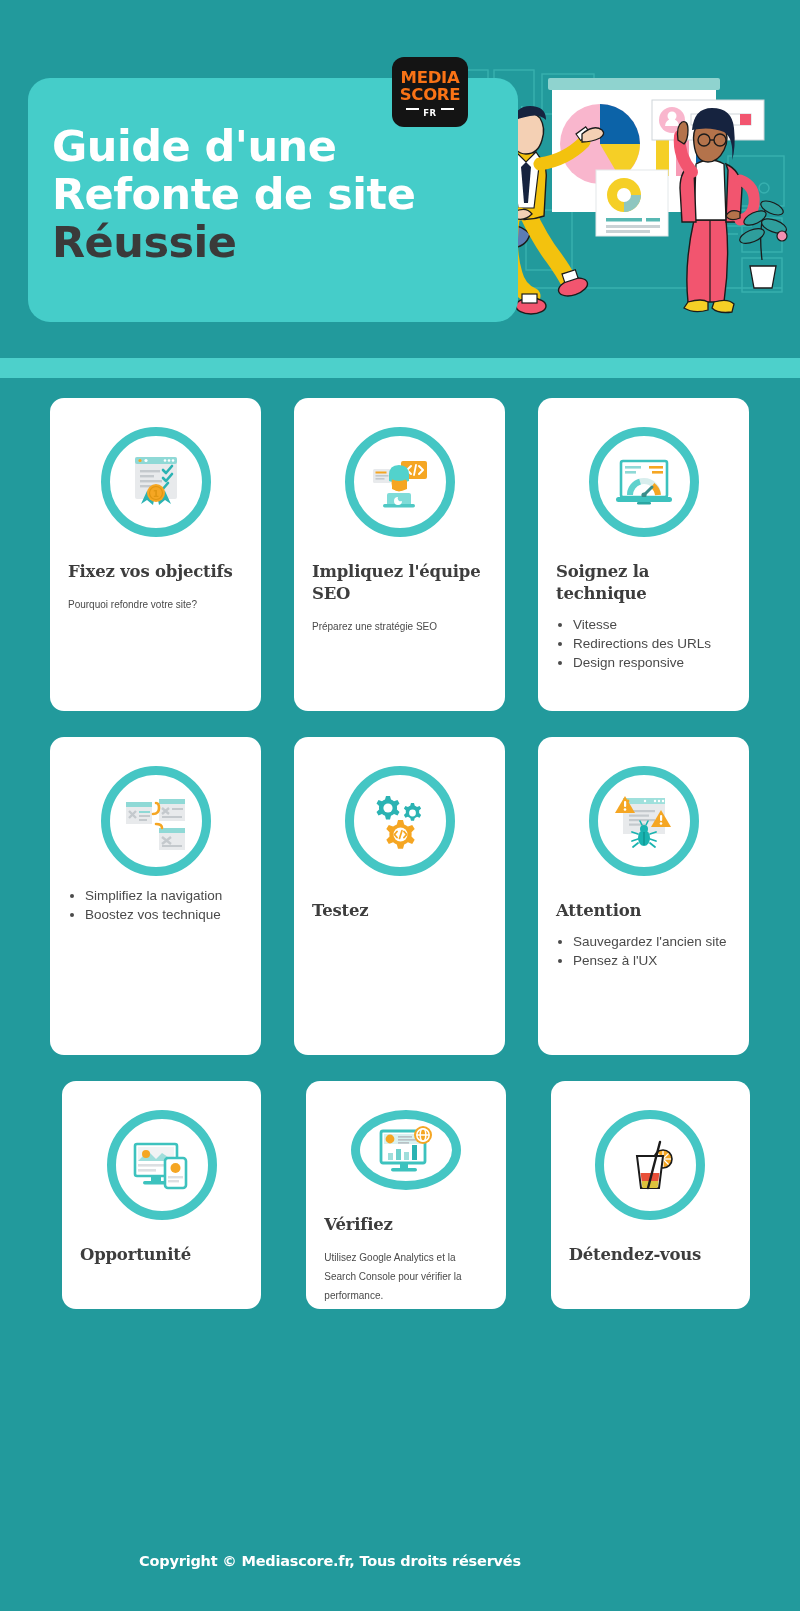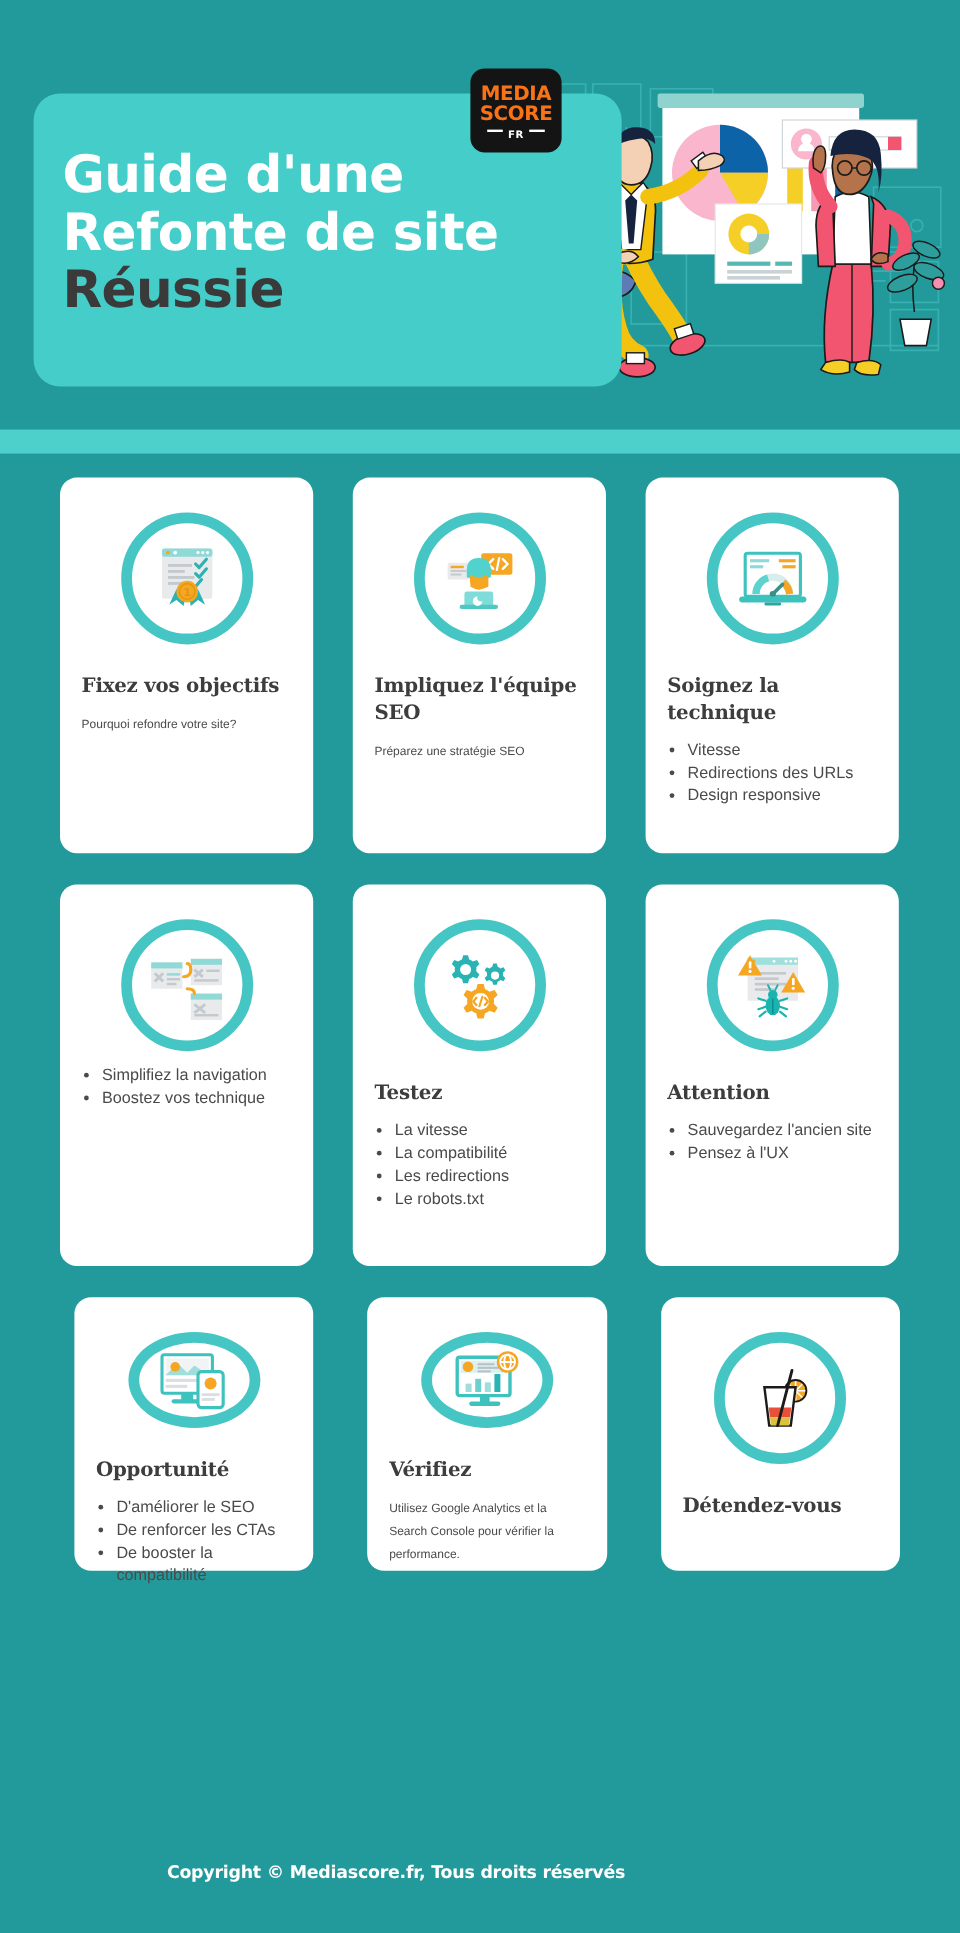--- a/index.html
+++ b/index.html
@@ -484,26 +484,20 @@
             <path d="M43 13 l3 0 l0.8 2.7 a7.5 7.5 0 0 1 2.2 1.3 l2.6 -1 l1.5 2.6 l-2 2 a7.5 7.5 0 0 1 0 2.5 l2 2 l-1.5 2.6 l-2.6 -1 a7.5 7.5 0 0 1 -2.2 1.3 l-0.8 2.7 l-3 0 l-0.8 -2.7 a7.5 7.5 0 0 1 -2.2 -1.3 l-2.6 1 l-1.5 -2.6 l2 -2 a7.5 7.5 0 0 1 0 -2.5 l-2 -2 l1.5 -2.6 l2.6 1 a7.5 7.5 0 0 1 2.2 -1.3 z" fill="#2bb3b3"></path>
             <circle cx="44.5" cy="23" r="3.4" fill="#ffffff"></circle>
             <path d="M30 30 l5 0 l1.2 4.4 a12 12 0 0 1 3.7 2.1 l4.3 -1.6 l2.5 4.2 l-3.2 3.2 a12 12 0 0 1 0 4.2 l3.2 3.2 l-2.5 4.2 l-4.3 -1.6 a12 12 0 0 1 -3.7 2.1 l-1.2 4.4 l-5 0 l-1.2 -4.4 a12 12 0 0 1 -3.7 -2.1 l-4.3 1.6 l-2.5 -4.2 l3.2 -3.2 a12 12 0 0 1 0 -4.2 l-3.2 -3.2 l2.5 -4.2 l4.3 1.6 a12 12 0 0 1 3.7 -2.1 z" fill="#f5a623"></path>
             <circle cx="32.5" cy="44.5" r="7" fill="#ffffff"></circle>
             <path d="M29 41.5 l-2.6 3 l2.6 3" fill="none" stroke="#f5a623" stroke-width="1.9" stroke-linecap="round" stroke-linejoin="round"></path>
             <path d="M36 41.5 l2.6 3 l-2.6 3" fill="none" stroke="#f5a623" stroke-width="1.9" stroke-linecap="round" stroke-linejoin="round"></path>
             <line x1="34" y1="40.5" x2="31.5" y2="48.5" stroke="#f5a623" stroke-width="1.7" stroke-linecap="round"></line>
           </svg>
         </div>
         <div class="card-title">Testez</div>
-        <ul class="card-list">
-          <li>La vitesse</li>
-          <li>La compatibilité</li>
-          <li>Les redirections</li>
-          <li>Le robots.txt</li>
-        </ul>
       </div>
 
       <div class="card">
         <div class="icon-ring">
           <svg width="66" height="62" viewBox="0 0 66 62">
             <rect x="12" y="8" width="42" height="36" fill="#e8eaec"></rect>
             <rect x="12" y="8" width="42" height="6" fill="#9fe0dc"></rect>
             <circle cx="17" cy="11" r="1.4" fill="#f5a623"></circle>
             <circle cx="34" cy="11" r="1.2" fill="#ffffff"></circle>
             <circle cx="44" cy="11" r="1.2" fill="#ffffff"></circle>
@@ -550,25 +544,20 @@
             <rect x="9" y="35" width="18" height="2.6" fill="#dcdfe2"></rect>
             <rect x="22" y="42" width="10" height="6" fill="#3dc2be"></rect>
             <rect x="14" y="47" width="26" height="3.5" rx="1.7" fill="#3dc2be"></rect>
             <rect x="36" y="24" width="21" height="30" rx="3" fill="#ffffff" stroke="#3dc2be" stroke-width="2.6"></rect>
             <circle cx="46.5" cy="34" r="5" fill="#f5a623"></circle>
             <rect x="39" y="42" width="15" height="2.4" fill="#dcdfe2"></rect>
             <rect x="39" y="46" width="11" height="2.4" fill="#dcdfe2"></rect>
           </svg>
         </div>
         <div class="card-title">Opportunité</div>
-        <ul class="card-list">
-          <li>D'améliorer le SEO</li>
-          <li>De renforcer les CTAs</li>
-          <li>De booster la compatibilité</li>
-        </ul>
       </div>
 
       <div class="card">
         <div class="icon-ring">
           <svg width="66" height="62" viewBox="0 0 66 62">
             <rect x="8" y="12" width="44" height="32" rx="2" fill="#ffffff" stroke="#3dc2be" stroke-width="2.8"></rect>
             <rect x="11" y="15" width="38" height="10" fill="#d9f1f0"></rect>
             <circle cx="17" cy="20" r="4.4" fill="#f5a623"></circle>
             <rect x="25" y="17" width="14" height="1.7" fill="#b9c1c5"></rect>
             <rect x="25" y="20" width="18" height="1.7" fill="#b9c1c5"></rect>

